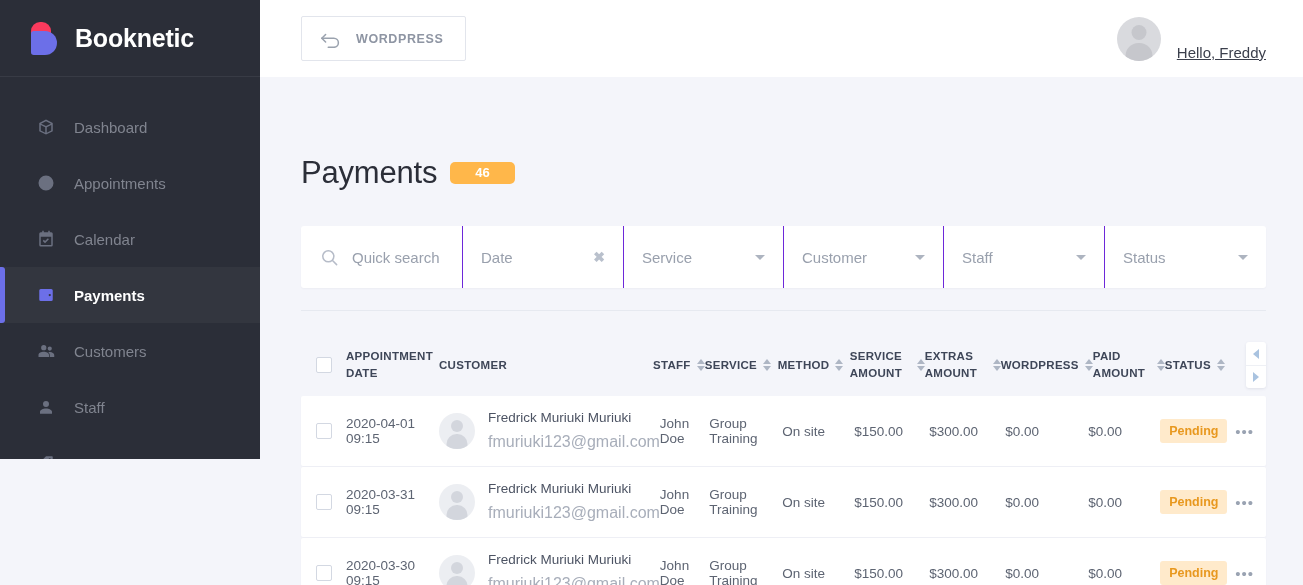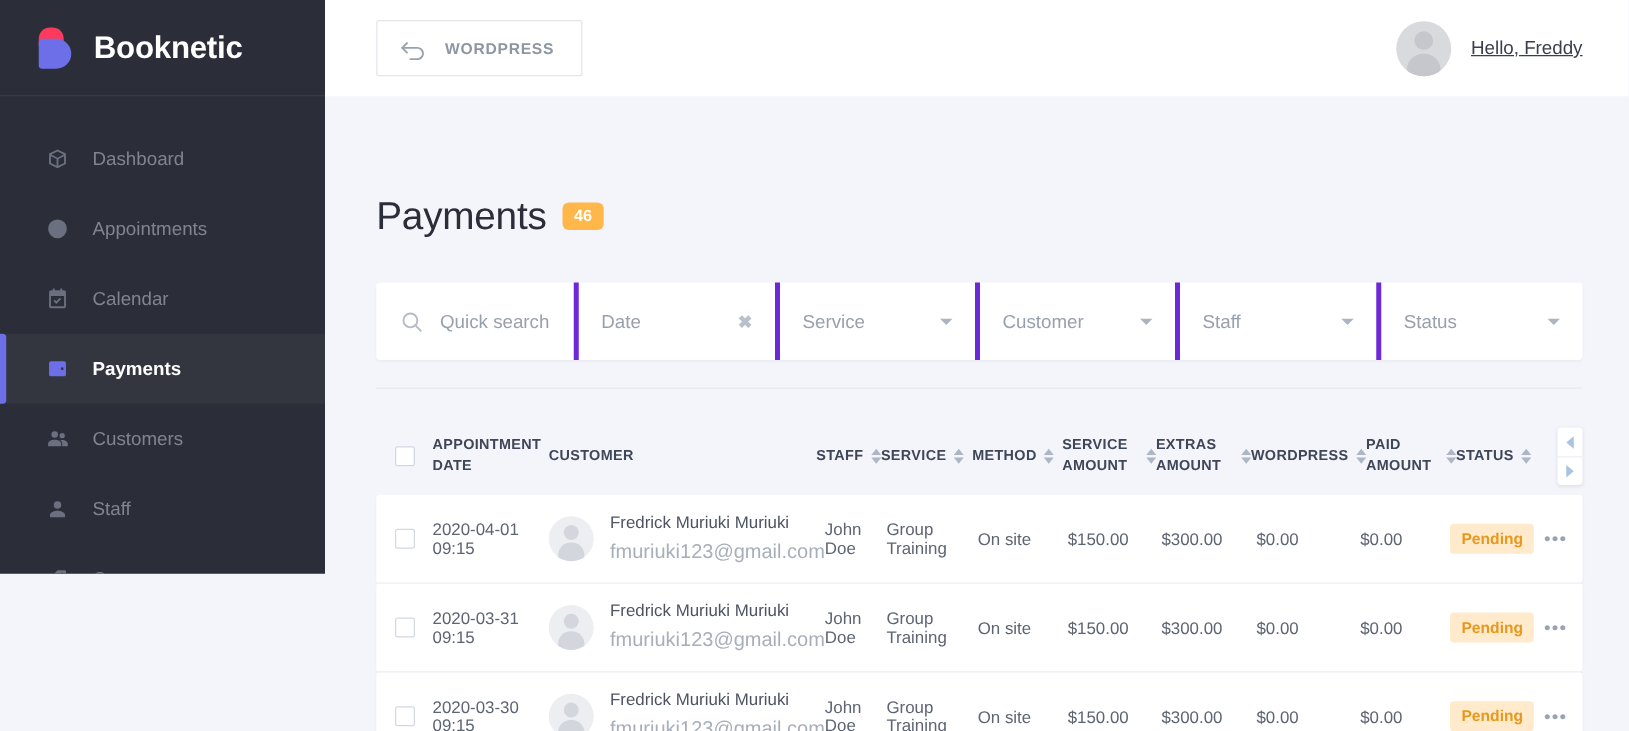--- a/index.html
+++ b/index.html
@@ -109,21 +109,21 @@
   }
   .wp-btn .wp-label {
     margin-left: 14px;
     font-size: 12.5px;
     font-weight: 700;
     letter-spacing: 0.6px;
     color: #8e95a3;
   }
   .topbar-right {
     margin-left: auto;
-    display: flex; align-items: center;
+    display: flex; align-items: flex-end;
     cursor: pointer;
   }
   .avatar-lg {
     width: 44px; height: 44px; border-radius: 50%;
     background: #d9dade;
     position: relative; overflow: hidden;
     flex: 0 0 44px;
   }
   .avatar-lg::before {
     content: ""; position: absolute;
@@ -156,36 +156,36 @@
   .page-title {
     font-size: 31px; font-weight: 400;
     color: #2b2e38; letter-spacing: -0.2px;
   }
   .count-badge {
     margin-left: 13px;
     background: #ffb74a;
     color: #ffffff;
     font-size: 13px; font-weight: 700;
     border-radius: 5px;
-    padding: 3px 9px;
+    padding: 3px 25px;
     line-height: 1.2;
   }
 
   
   .filter-card {
     margin-top: 35px;
     background: #ffffff;
     border-radius: 3px;
     height: 62px;
     display: flex;
     box-shadow: 0 1px 2px rgba(50,60,90,0.04);
   }
   .filt {
     display: flex; align-items: center;
-    border-right: 4px solid #6d28d9;
+    border-right: 1px solid #6d28d9;
     position: relative;
     cursor: pointer;
     padding: 0 18px;
   }
   .filt:last-child { border-right: none; }
   .filt-search { flex: 0 0 162px; padding-left: 19px; }
   .filt-date { flex: 0 0 161px; }
   .filt-service { flex: 0 0 160px; }
   .filt-customer { flex: 0 0 160px; }
   .filt-staff { flex: 0 0 161px; }

